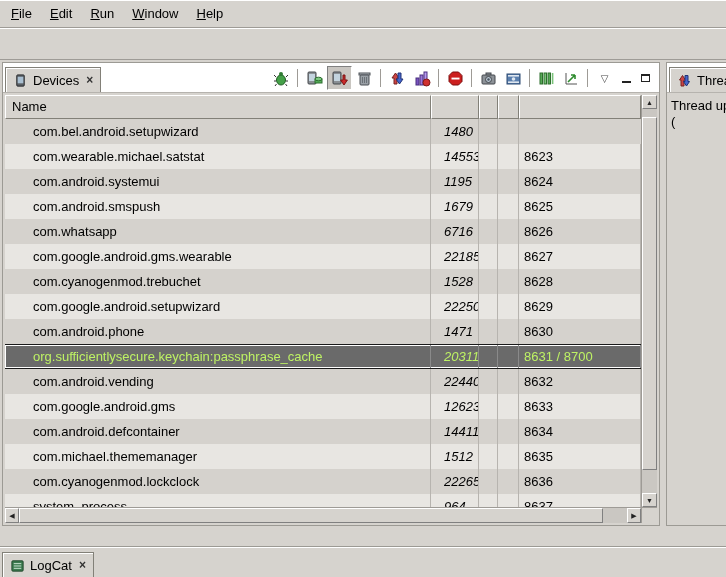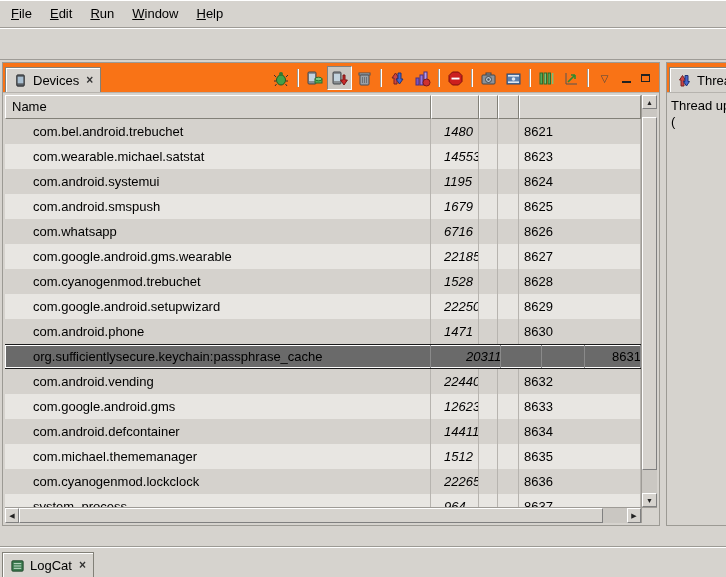--- a/index.html
+++ b/index.html
@@ -19,21 +19,21 @@
   .main-toolbar{height:31px;background:#d6d3ce;border-bottom:1px solid #9e9b96;
     box-shadow:inset 0 1px 0 #fff;}
   
   .content{flex:1;display:flex;padding-top:2px;min-height:0;}
   .panel{border:1px solid #9c9a94;background:#d6d3ce;display:flex;flex-direction:column;box-sizing:border-box;}
   .devices-panel{width:658px;margin-left:2px;}
   .sash{width:6px;background:#d6d3ce;}
   .threads-panel{flex:1;border-right:none;overflow:hidden;}
   
   .panel-header{height:29px;position:relative;display:flex;align-items:flex-end;
-    border-bottom:1px solid #b6b3ae;background:#f97316;flex:none;text-align:center;}
+    border-bottom:1px solid #b6b3ae;background:#ffffff;flex:none;text-align:center;}
   .tab{display:flex;align-items:center;gap:5px;padding:0 7px;height:25px;box-sizing:border-box;
     background:#d6d3ce;border:1px solid #828078;border-bottom:none;
     box-shadow:inset 1px 1px 0 #fff;margin-left:2px;white-space:nowrap;}
   .tab .close{color:#333;font-weight:bold;font-size:12px;padding-left:2px;cursor:default;}
   
   .panel-toolbar{position:absolute;right:4px;top:3px;display:flex;align-items:center;}
   .tbtn{width:23px;height:22px;display:flex;align-items:center;justify-content:center;border:1px solid transparent;}
   .tbtn.pressed{border-color:#808080 #fff #fff #808080;background:#c9c6c1;}
   .sep{width:1px;height:18px;background:#9e9b96;border-right:1px solid #fff;margin:0 3px;}
   .chev{color:#444;font-size:10px;}
@@ -48,22 +48,22 @@
   .th{box-sizing:border-box;background:#d6d3ce;line-height:22px;padding-left:6px;overflow:hidden;
     border-top:1px solid #fff;border-left:1px solid #fff;
     border-right:1px solid #828078;border-bottom:1px solid #828078;}
   .w-name{width:426px;} .w-pid{width:48px;font-style:italic;} .w-c3{width:19px;} .w-c4{width:21px;} .w-port{flex:1;}
   .trow{display:flex;height:25px;box-sizing:border-box;flex:none;}
   .trow.even{background:#d5d2cd;} .trow.odd{background:#e8e6e2;}
   .cell{box-sizing:border-box;line-height:25px;overflow:hidden;white-space:nowrap;
     border-right:1px solid #b7b4af;}
   .cell.w-name{padding-left:28px;} .cell.w-pid{padding-left:13px;}
   .cell.w-port{padding-left:5px;border-right:1px solid #b7b4af;}
-  .trow.selected{background:#6a6a6a;color:#000000;border-top:1px solid #1a1a1a;border-bottom:1px solid #1a1a1a;
-    box-shadow:inset 0 1px 0 #fff,inset 0 -1px 0 #fff,inset 1px 0 0 #fff,inset -1px 0 0 #fff;gap:22px;}
+  .trow.selected{background:#6a6a6a;color:#bef264;border-top:1px solid #1a1a1a;border-bottom:1px solid #1a1a1a;
+    box-shadow:inset 0 1px 0 #fff,inset 0 -1px 0 #fff,inset 1px 0 0 #fff,inset -1px 0 0 #fff;}
   .trow.selected .cell{line-height:23px;border-right-color:#8a8a8a;}
   .tfiller{flex:1;background:#d6d3ce;}
   
   .vscroll{width:15px;flex:none;display:flex;flex-direction:column;border-left:1px solid #9e9b96;background:#cac7c2;}
   .sbtn{height:14px;flex:none;background:#d6d3ce;display:flex;align-items:center;justify-content:center;
     border:1px solid;border-color:#fff #808080 #808080 #fff;box-sizing:border-box;
     font-size:7px;color:#222;}
   .sbtn.h{width:14px;height:100%;}
   .vtrack{flex:1;position:relative;}
   .vthumb{position:absolute;left:0;right:0;top:2%;height:92%;background:#d6d3ce;
@@ -221,25 +221,24 @@
           <div class="grid">
             <div class="thead">
               <div class="th w-name">Name</div>
               <div class="th w-pid"></div>
               <div class="th w-c3"></div>
               <div class="th w-c4"></div>
               <div class="th w-port"></div>
             </div>
             <div id="rows-container">
                 <div class="trow even">
-                  <div class="cell w-name">com.bel.android.trebuchet</div>
+                  <div class="cell w-name">com.bel.android.setupwizard</div>
                   <div class="cell w-pid">1480</div>
                   <div class="cell w-c3"></div>
                   <div class="cell w-c4"></div>
-                  <div class="cell w-port">8621</div>
                 </div>
                 <div class="trow odd">
                   <div class="cell w-name">com.wearable.michael.satstat</div>
                   <div class="cell w-pid">14553</div>
                   <div class="cell w-c3"></div>
                   <div class="cell w-c4"></div>
                   <div class="cell w-port">8623</div>
                 </div>
                 <div class="trow even">
                   <div class="cell w-name">com.android.systemui</div>

